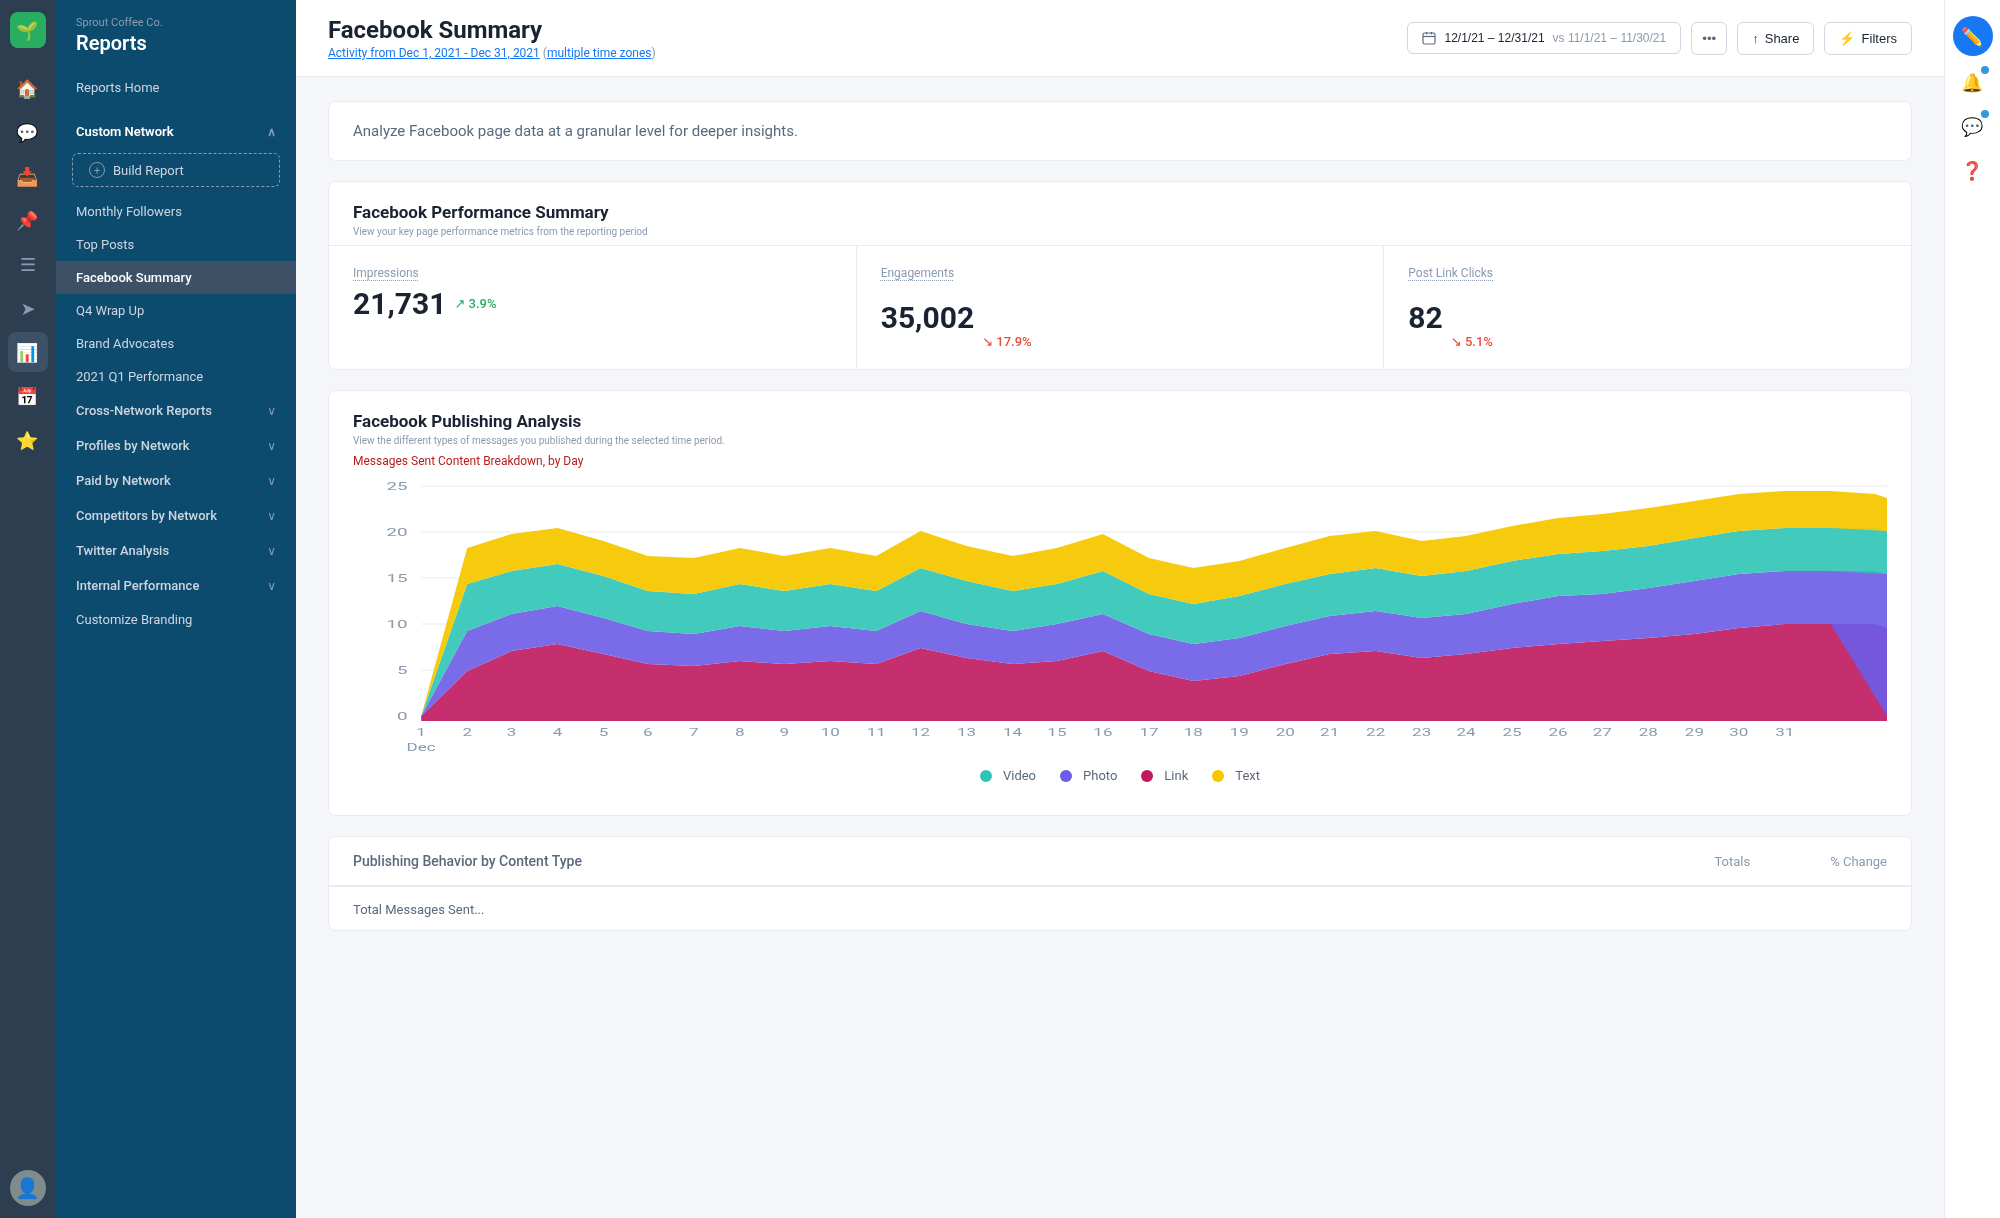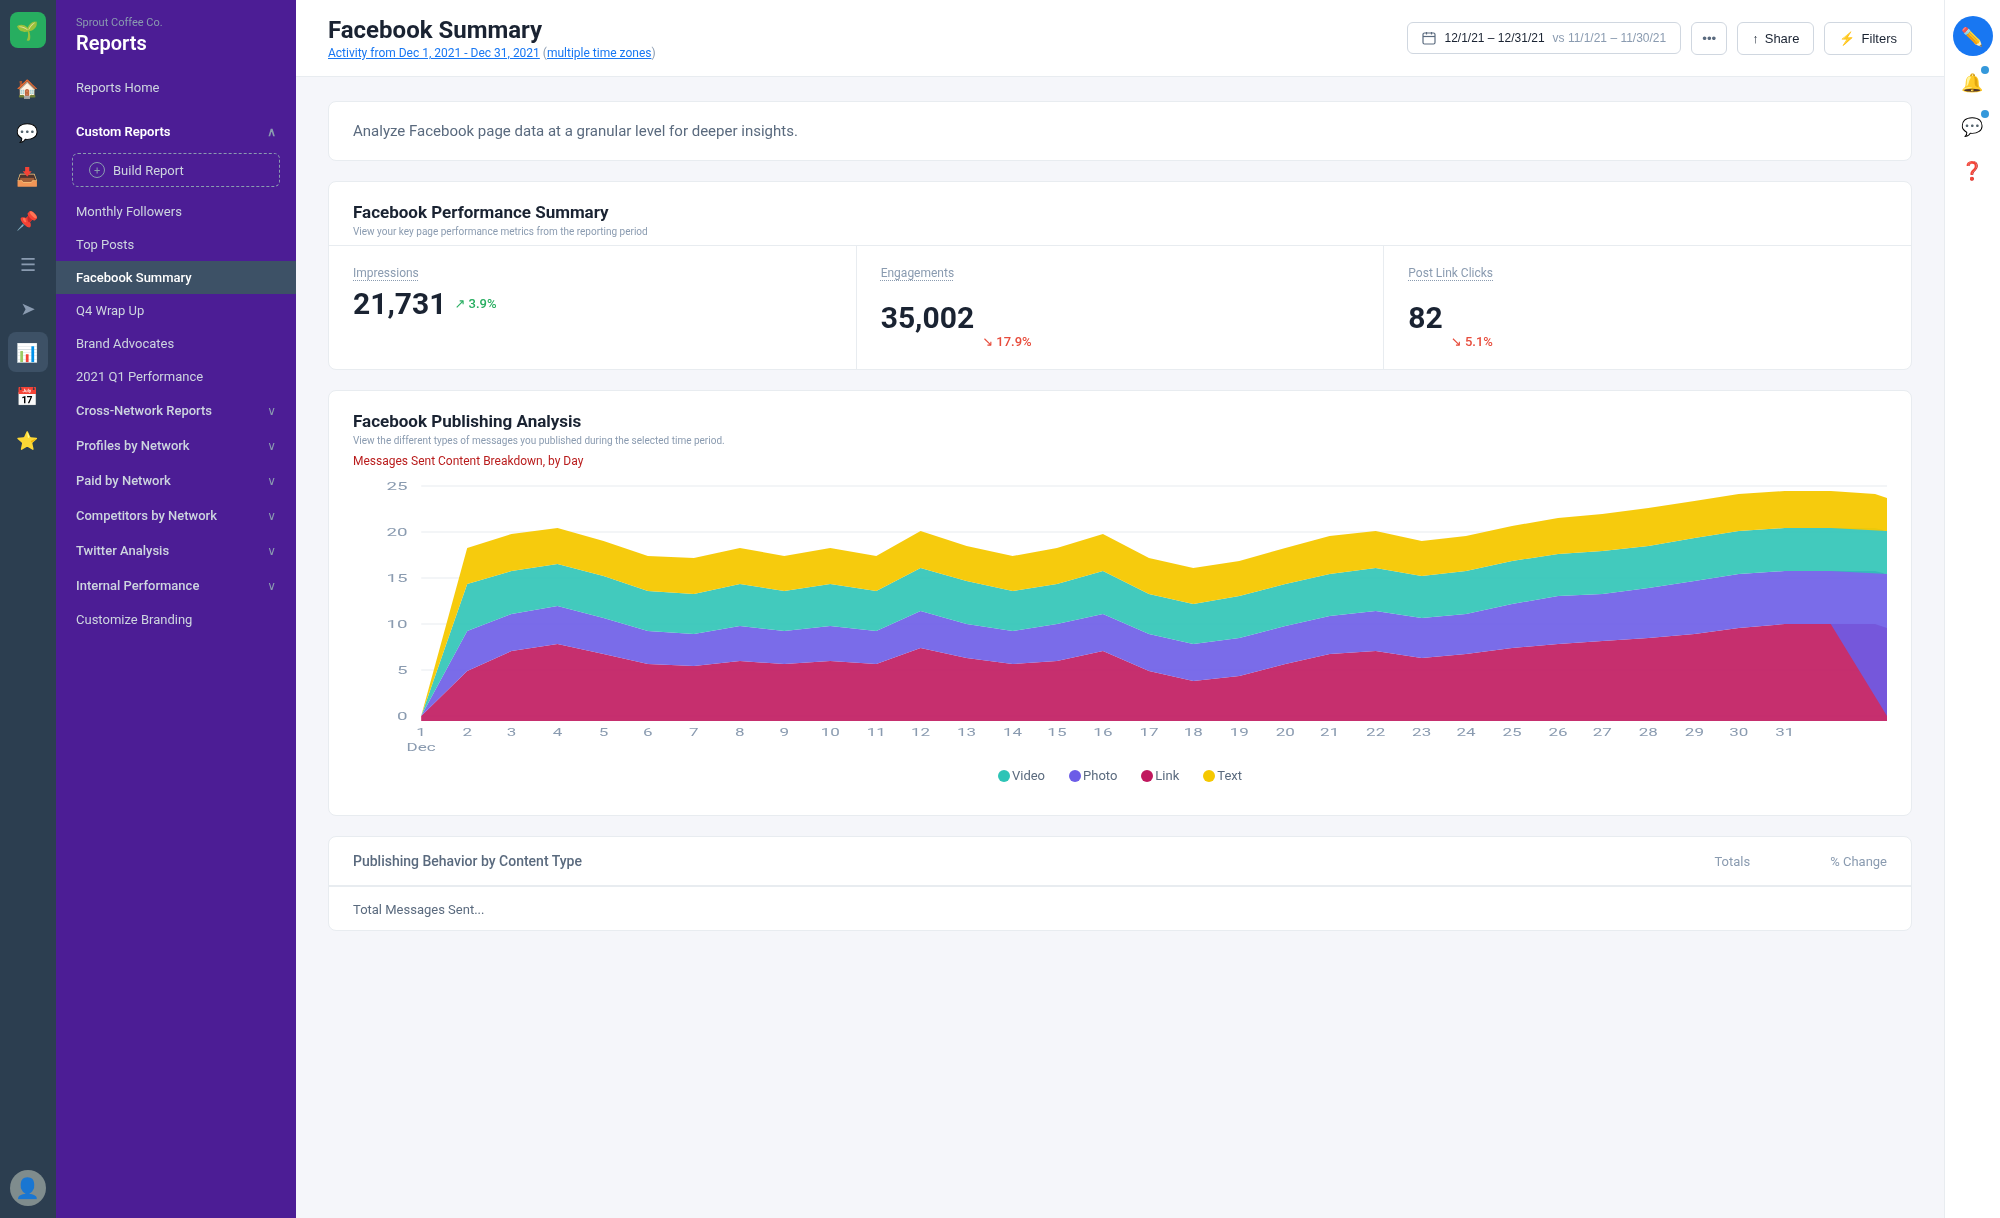--- a/index.html
+++ b/index.html
@@ -58,21 +58,21 @@
       display: flex;
       align-items: center;
       justify-content: center;
       color: white;
       font-size: 14px;
     }
 
     
     .sidebar {
       width: 240px;
-      background: #4c1d95;
+      background: #0c4a6e;
       color: #cdd5df;
       display: flex;
       flex-direction: column;
       flex-shrink: 0;
       overflow-y: auto;
       padding-bottom: 20px;
     }
     .sidebar-header {
       padding: 16px 20px 8px;
     }
@@ -362,21 +362,21 @@
       display: flex;
       justify-content: center;
       gap: 24px;
       padding: 12px 0;
       font-size: 13px;
       color: #5a6a7e;
     }
     .legend-item {
       display: flex;
       align-items: center;
-      gap: 2px;
+      gap: 11px;
     }
     .legend-dot {
       width: 12px;
       height: 12px;
       border-radius: 50%;
     }
 
     
     .table-card .card-header {
       display: flex;
@@ -431,21 +431,21 @@
   </div>
 
   <div class="sidebar-section">
     <div class="sidebar-item">
       <span>Reports Home</span>
     </div>
   </div>
 
   <div class="sidebar-section">
     <div class="sidebar-section-label">
-      <span>Custom Reports</span>
+      <span>Custom Network</span>
       <span class="chevron">∧</span>
     </div>
 
     <div class="build-report-btn">
       <div class="build-icon">+</div>
       <span>Build Report</span>
     </div>
 
     <div id="nav-items-container">
         <div class="sidebar-item">Monthly Followers</div>

